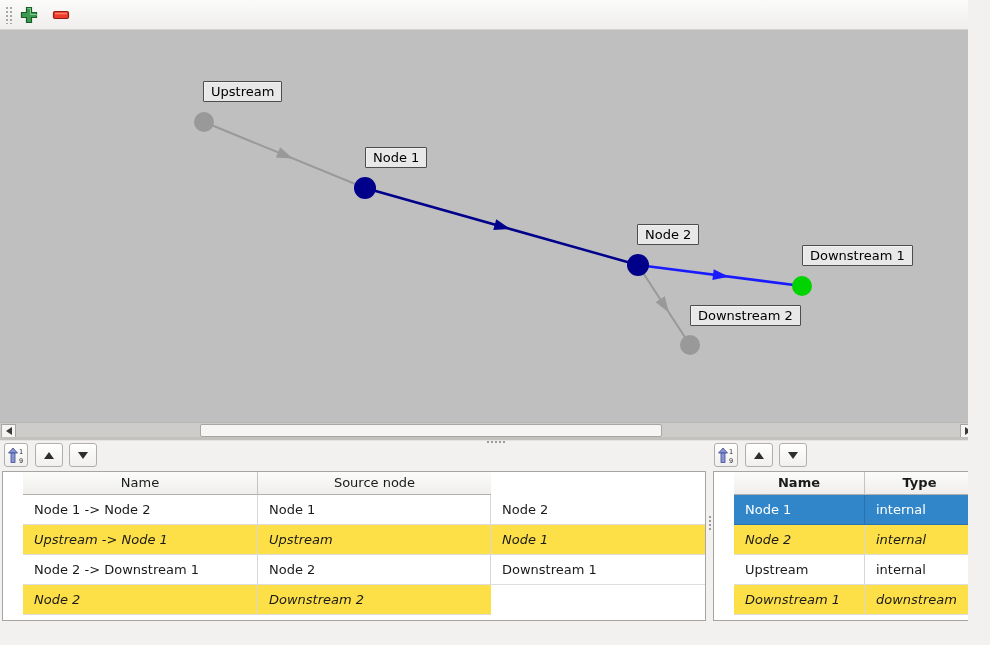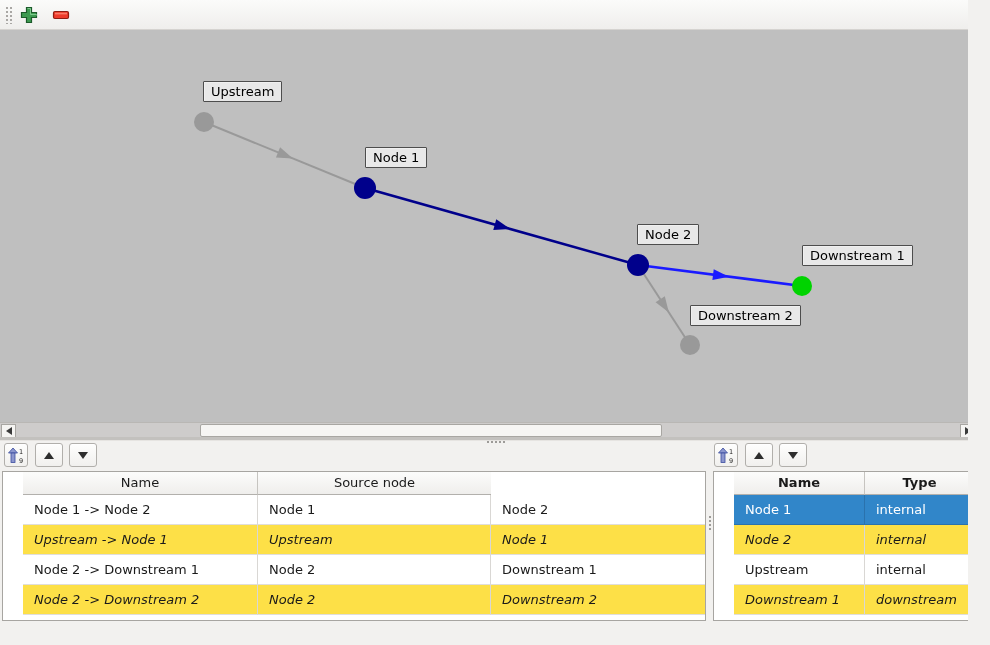--- a/index.html
+++ b/index.html
@@ -196,21 +196,20 @@
         <div class="td">Upstream -&gt; Node 1</div>
         <div class="td">Upstream</div>
         <div class="td">Node 1</div>
       </div>
       <div class="trow">
         <div class="td">Node 2 -&gt; Downstream 1</div>
         <div class="td">Node 2</div>
         <div class="td">Downstream 1</div>
       </div>
       <div class="trow alt">
-        <div class="td">Node 2 -&gt; Downstream 2</div>
         <div class="td">Node 2</div>
         <div class="td">Downstream 2</div>
       </div>
       <div class="trow pad"></div>
     </div>
 
   <div class="splitter-v"></div>
   <div class="dots-v2"></div>
 
   <div class="table nodes-table">

